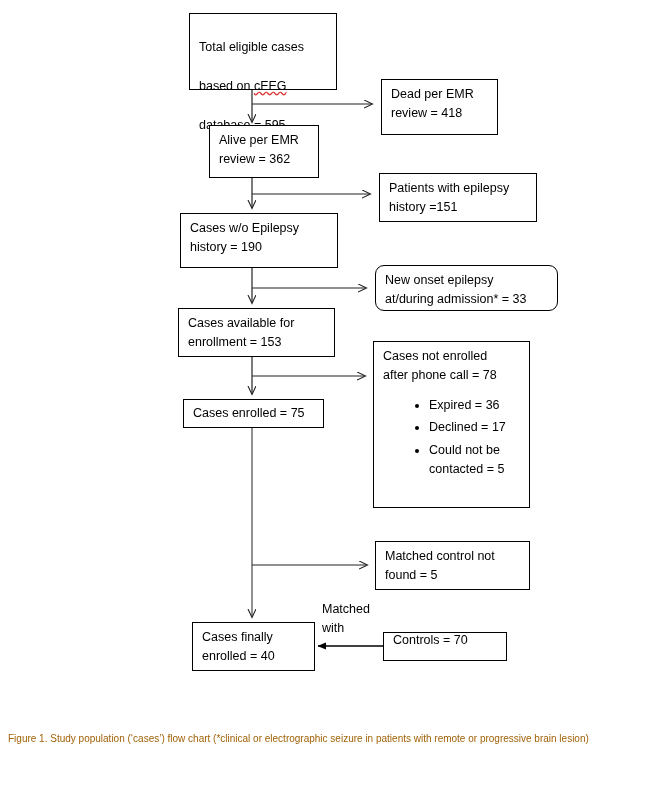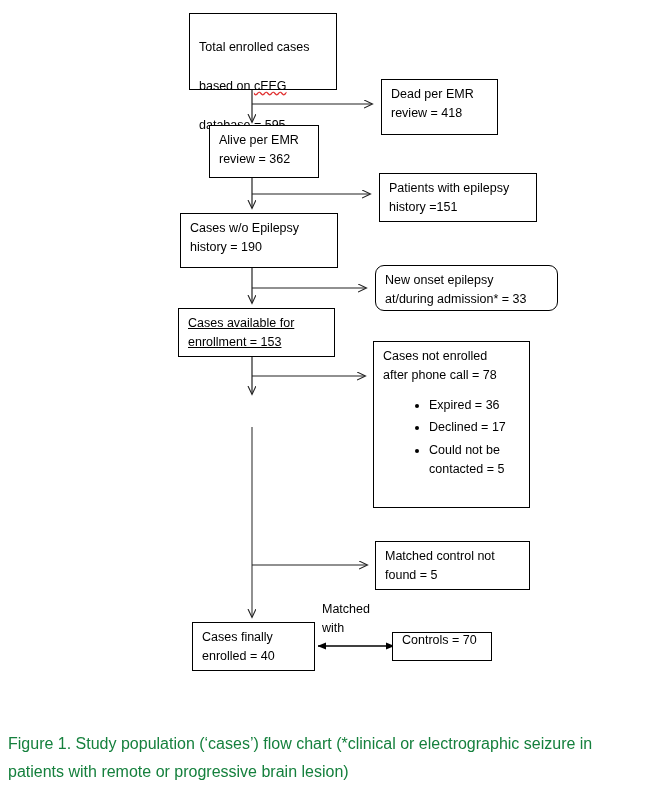--- a/index.html
+++ b/index.html
@@ -58,23 +58,23 @@
     font-size: 12.5px;
     line-height: 1.5;
     color: #000000;
     white-space: pre-line;
   }
   #figure-caption {
     position: absolute;
     left: 8px;
     top: 730px;
     width: 625px;
-    font-size: 16px;
+    font-size: 10px;
     line-height: 1.75;
-    color: #15803d;
+    color: #a16207;
   }
   .spell-underline {
     text-decoration: underline;
     text-decoration-color: #e03030;
     text-decoration-style: wavy;
     text-decoration-skip-ink: none;
   }
 </style>
 </head>
 <body>
@@ -129,61 +129,62 @@
     <g>
       <path d="M252,565 L367,565" fill="none" stroke="#222222" stroke-width="1.2" marker-end="url(#arrow-open)"></path>
     </g>
 
     <g>
       <path d="M318,646 L394,646" fill="none" stroke="#000000" stroke-width="1.3" marker-end="url(#arrow-solid)" marker-start="url(#arrow-solid-start)"></path>
     </g>
   </svg>
 
   <div class="node-box" style="left:189px; top:13px; width:148px; height:77px;">
-    <div>Total enrolled cases</div>
+    <div>Total eligible cases</div>
     <div><span>based on </span><span class="spell-underline">cEEG</span></div>
     <div>database = 595</div>
   </div>
 
   <div class="node-box" style="left:381px; top:79px; width:117px; height:56px;">Dead per EMR
 review = 418</div>
 
   <div class="node-box" style="left:209px; top:125px; width:110px; height:53px;">Alive per EMR
 review = 362</div>
 
   <div class="node-box" style="left:379px; top:173px; width:158px; height:49px;">Patients with epilepsy
 history =151</div>
 
   <div class="node-box" style="left:180px; top:213px; width:158px; height:55px;">Cases w/o Epilepsy
 history = 190</div>
 
   <div class="node-box" style="left:375px; top:265px; width:183px; height:46px;border-radius:9px;">New onset epilepsy
 at/during admission* = 33</div>
 
-  <div class="node-box" style="left:178px; top:308px; width:157px; height:49px;text-decoration:underline;">Cases available for
+  <div class="node-box" style="left:178px; top:308px; width:157px; height:49px;">Cases available for
 enrollment = 153</div>
 
   <div class="node-box" style="left:373px; top:341px; width:157px; height:167px; white-space:normal;">
     <div style="white-space:pre-line;">Cases not enrolled
 after phone call = 78</div>
     <ul class="node-list">
       <li style="white-space:pre-line;">Expired = 36</li>
       <li style="white-space:pre-line;">Declined = 17</li>
       <li style="white-space:pre-line;">Could not be
 contacted = 5</li>
     </ul>
   </div>
 
+  <div class="node-box center-text" style="left:183px; top:399px; width:141px; height:29px; padding-top:0; padding-bottom:0;">Cases enrolled = 75</div>
 
   <div class="node-box" style="left:375px; top:541px; width:155px; height:49px;">Matched control not
 found = 5</div>
 
   <div class="node-box" style="left:192px; top:622px; width:123px; height:49px;">Cases finally
 enrolled = 40</div>
 
-  <div class="node-box center-text" style="left:392px; top:632px; width:100px; height:29px; padding-top:0; padding-bottom:12px;">Controls = 70</div>
+  <div class="node-box center-text" style="left:383px; top:632px; width:124px; height:29px; padding-top:0; padding-bottom:12px;">Controls = 70</div>
 
   <div class="edge-label" style="left:322px; top:600px; width:80px;">Matched
 with</div>
 
   <div id="figure-caption">Figure 1. Study population (‘cases’) flow chart (*clinical or electrographic seizure in patients with remote or progressive brain lesion)</div>
 
 </div>
 
 </body></html>

